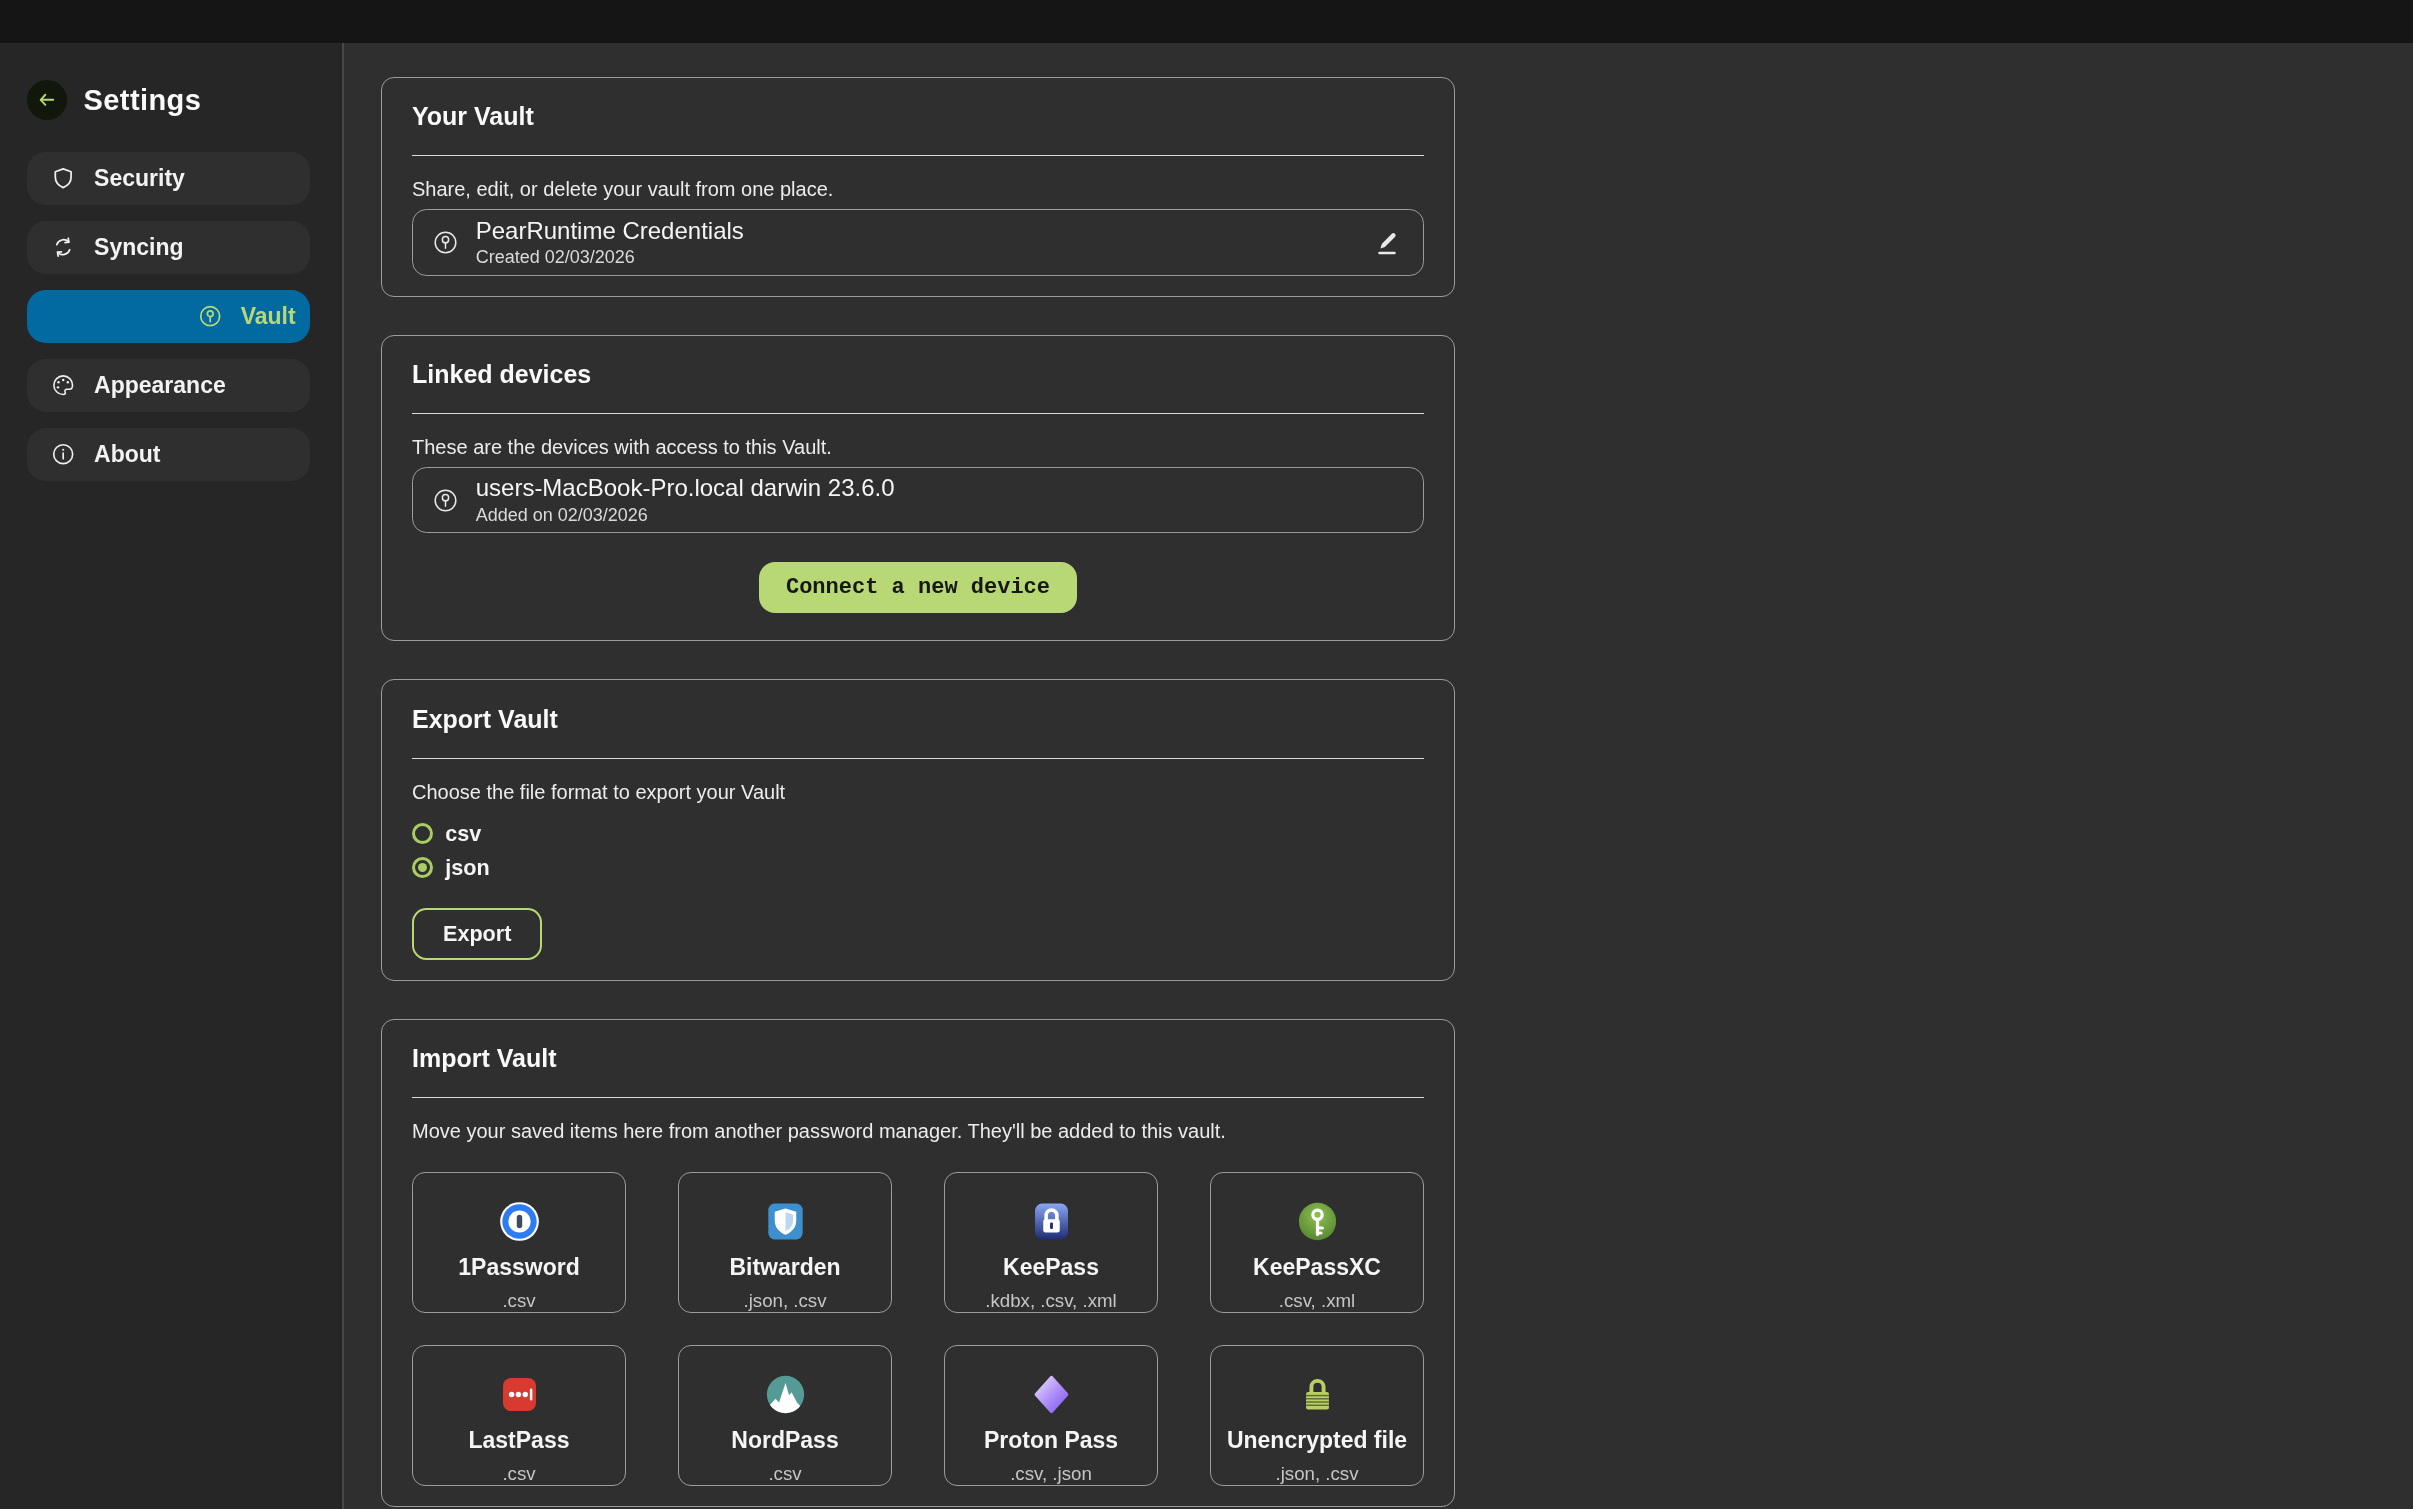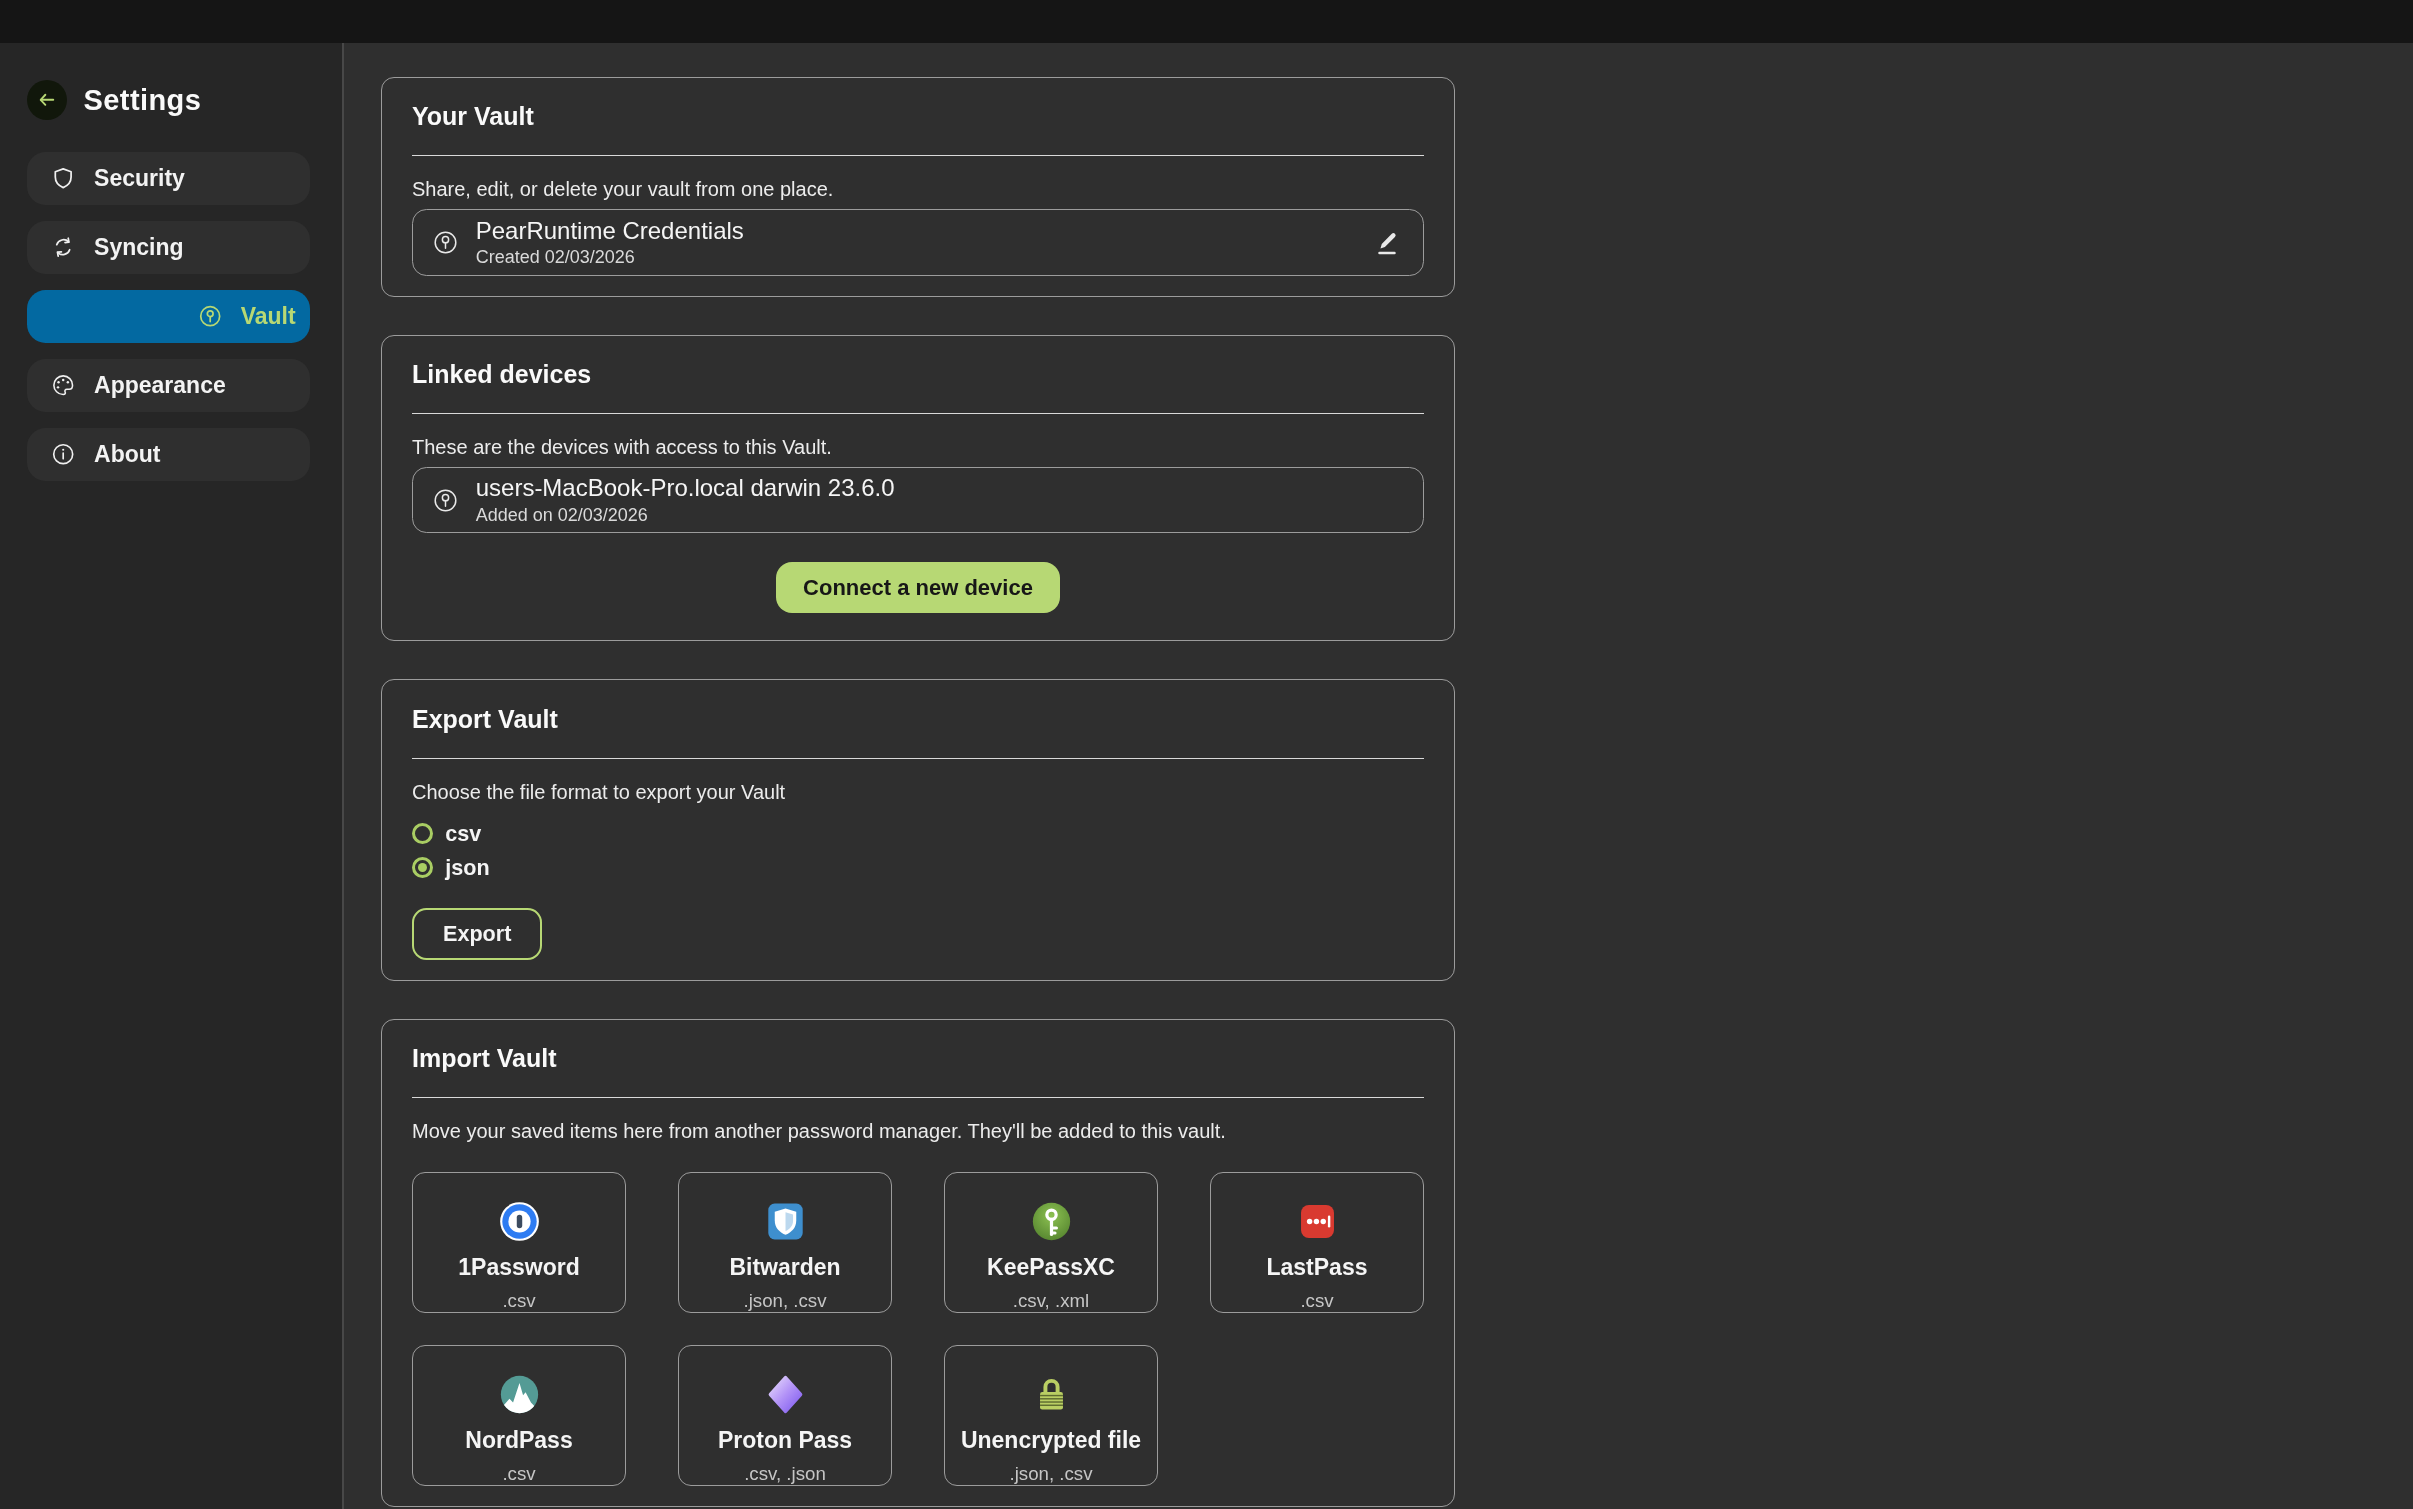--- a/index.html
+++ b/index.html
@@ -68,21 +68,21 @@
   .row-meta  { font-size:18px; color:#dadada; margin-top:2.2px; }
   .edit-btn {
     margin-left:auto; background:transparent; border:none; cursor:pointer;
     width:34px; height:34px; display:flex; align-items:center; justify-content:center;
   }
   
   .connect-btn {
     display:block; margin:29px auto 7.2px auto;
     height:51px; padding:8px 27px;
     background:#b7d874; color:#171717;
-    font-family:Liberation Sans, sans-serif;
+    font-family:Liberation Mono, monospace;
     font-size:22px; font-weight:bold;
     border:none; border-radius:16px; cursor:pointer;
   }
   .export-btn {
     display:block; margin-top:27px;
     height:52px; padding:0 29px;
     background:transparent; color:#f5f5f5;
     font-family:"Liberation Sans", sans-serif;
     font-size:21.6px; font-weight:bold;
     border:2.2px solid #b7d874; border-radius:14.4px; cursor:pointer;
@@ -287,20 +287,38 @@
             <svg viewBox="0 0 60 60">
               <rect x="6" y="5" width="48" height="50" rx="9" fill="#3e8fce"></rect>
               <path d="M30 12 L45 16.5 V28.5 C45 39.5 37.5 45.3 30 48.5 C22.5 45.3 15 39.5 15 28.5 V16.5 Z" fill="#ffffff"></path>
               <path d="M30 17 L40.5 20.2 V28.8 C40.5 36.5 35.3 40.8 30 43.4 Z" fill="#3e8fce" opacity="0.35"></path>
             </svg>
           </span>
           <span class="provider-name">Bitwarden</span>
           <span class="provider-formats">.json, .csv</span>
         </div>
 
+        <div class="provider-tile">
+          <span class="provider-icon">
+            <svg viewBox="0 0 60 60">
+              <defs>
+                <linearGradient id="kpg" x1="0" y1="0" x2="0" y2="1">
+                  <stop offset="0" stop-color="#8aa6f2"></stop>
+                    <stop offset="1" stop-color="#1e2c74"></stop>
+                </linearGradient>
+              </defs>
+              <rect x="7" y="5" width="46" height="50" rx="10" fill="url(#kpg)"></rect>
+              <path d="M22.5 28 V21.5 a7.5 7.5 0 0 1 15 0 V28" stroke="#ffffff" stroke-width="5" fill="none"></path>
+              <rect x="18.5" y="27" width="23" height="18.5" rx="3" fill="#ffffff"></rect>
+              <rect x="28" y="31.5" width="4" height="9" rx="1.5" fill="#1e2c74"></rect>
+            </svg>
+          </span>
+          <span class="provider-name">KeePass</span>
+          <span class="provider-formats">.kdbx, .csv, .xml</span>
+        </div>
 
         <div class="provider-tile">
           <span class="provider-icon">
             <svg viewBox="0 0 60 60">
               <defs>
                 <radialGradient id="kxg" cx="0.5" cy="0.35" r="0.8">
                   <stop offset="0" stop-color="#8cc152"></stop>
                     <stop offset="1" stop-color="#4e7c2a"></stop>
                 </radialGradient>
               </defs>

